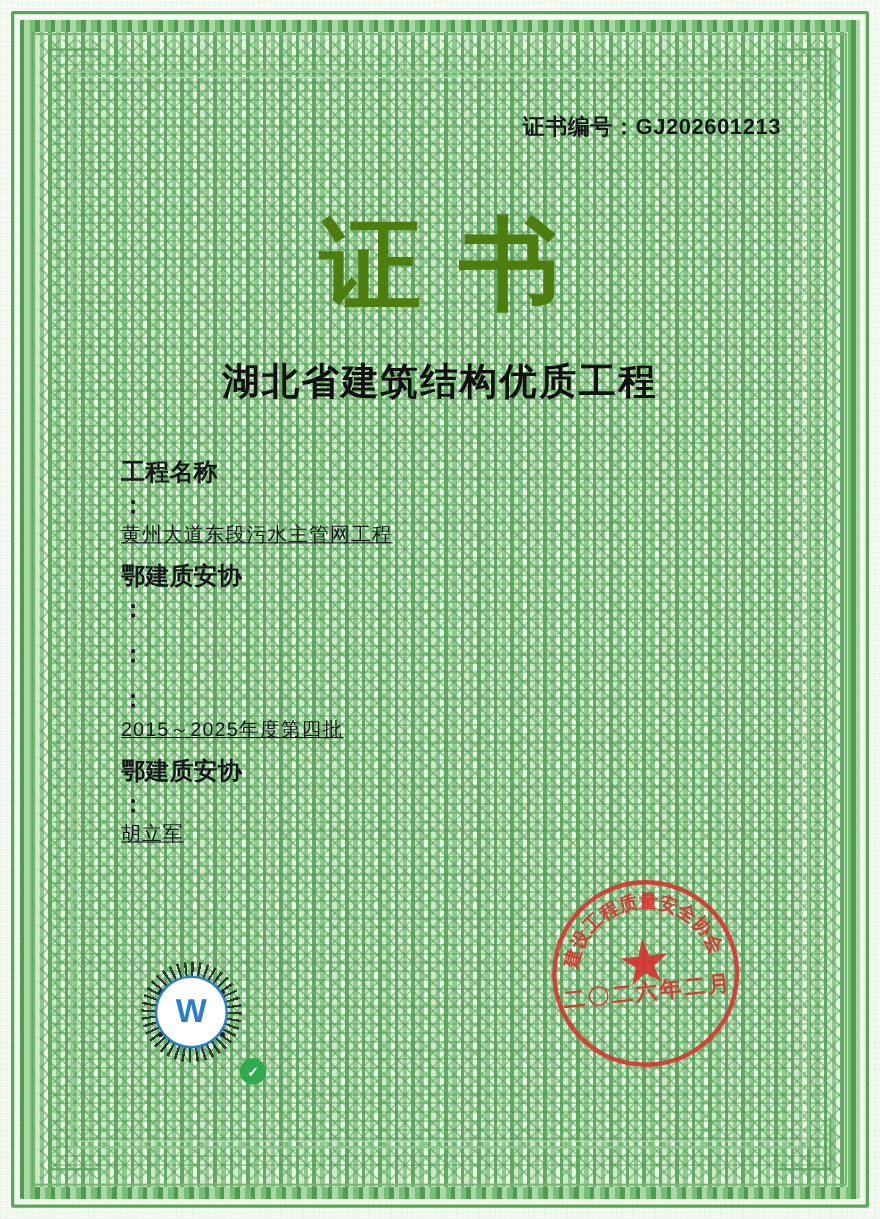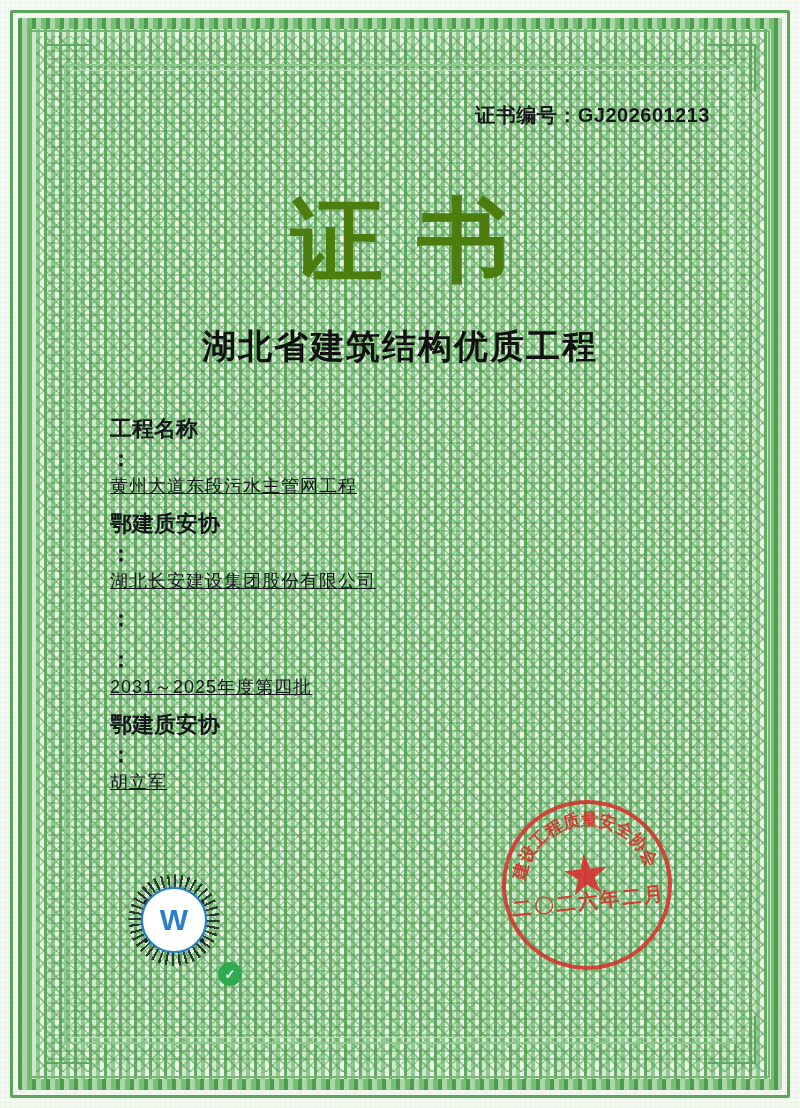--- a/index.html
+++ b/index.html
@@ -383,30 +383,29 @@
 
       <div class="field-row">
         <span class="field-label">工程名称</span>
         <span class="field-colon">：</span>
         <span class="field-value">黄州大道东段污水主管网工程</span>
       </div>
 
       <div class="field-row">
         <span class="field-label">鄂建质安协</span>
         <span class="field-colon">：</span>
-        <span class="field-value">湖北长安建设集团股份有限公司</span>
       </div>
 
       <div class="field-row">
         <span class="field-colon">：</span>
       </div>
 
       <div class="field-row">
         <span class="field-colon">：</span>
-        <span class="field-value">2031～2025年度第四批</span>
+        <span class="field-value">2015～2025年度第四批</span>
       </div>
 
       <div class="field-row">
         <span class="field-label">鄂建质安协</span>
         <span class="field-colon">：</span>
         <span class="field-value">胡立军</span>
       </div>
 
     </div>
 

